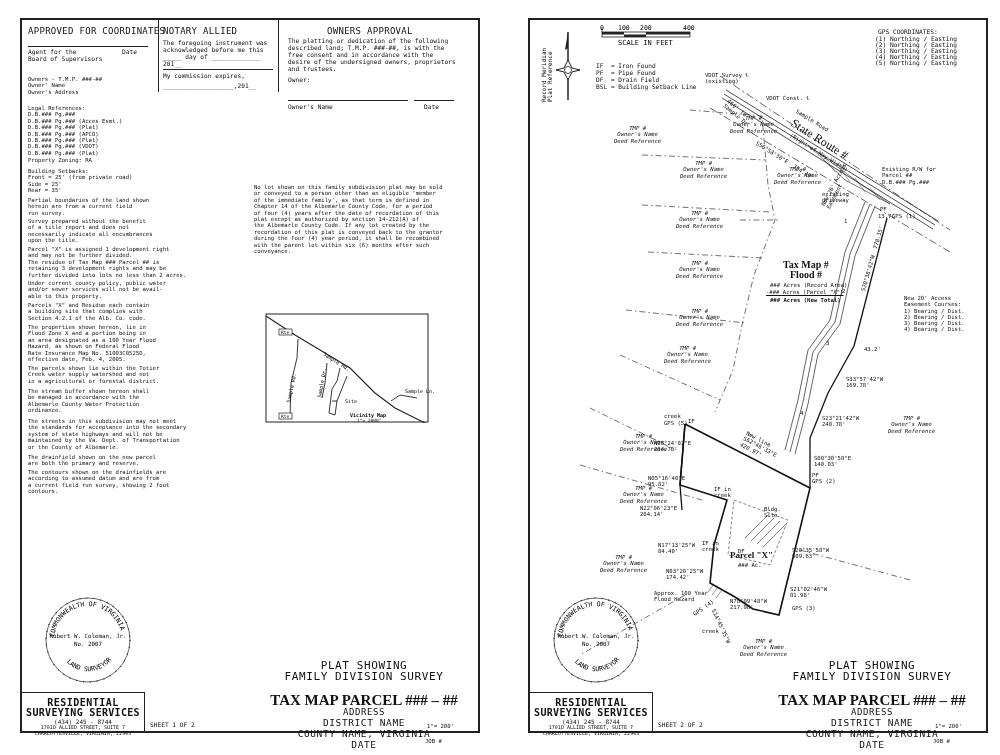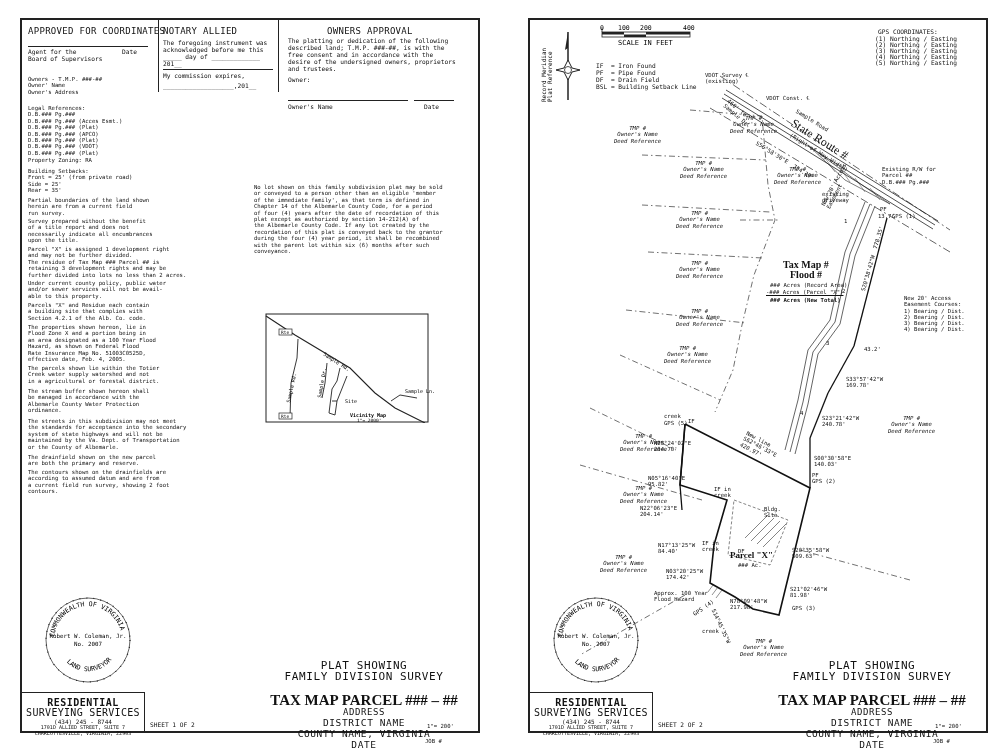--- a/index.html
+++ b/index.html
@@ -13,21 +13,21 @@
   .hdr{font-size:9px;letter-spacing:0.3px;}
   .ital{font-style:italic;}
   .serif{font-family:"Liberation Serif","DejaVu Serif",serif;}
   .rule{position:absolute;border-top:1px solid #222;height:0;}
   .vline{position:absolute;border-left:1px solid #222;width:0;}
   .titleblock{position:absolute;text-align:center;width:220px;}
   .tb-line{font-size:11px;line-height:11px;letter-spacing:0.6px;}
   .tb-big{font-family:"Liberation Serif","DejaVu Serif",serif;font-weight:bold;font-size:15px;line-height:15px;margin-top:11px;}
   .company{position:absolute;left:0;bottom:0;width:122px;height:38px;border-top:1.5px solid #222;border-right:1.5px solid #222;text-align:center;background:#fff;}
   .company .n1{font-size:10px;line-height:10px;font-weight:bold;letter-spacing:0.5px;margin-top:5px;}
-  .company .n2{font-size:10px;line-height:10px;font-weight:normal;letter-spacing:0.3px;}
+  .company .n2{font-size:10px;line-height:10px;font-weight:bold;letter-spacing:0.3px;}
   .company .ph{font-size:6px;line-height:7px;}
   .company .ad{font-size:5px;line-height:5.5px;}
   svg text{font-family:"DejaVu Sans Mono","Liberation Mono",monospace;}
 </style>
 </head>
 <body>
 
 <div class="sheet" id="sheet1">
 
   <div class="abs hdr" style="left:6px;top:6px;">APPROVED FOR COORDINATES</div>

